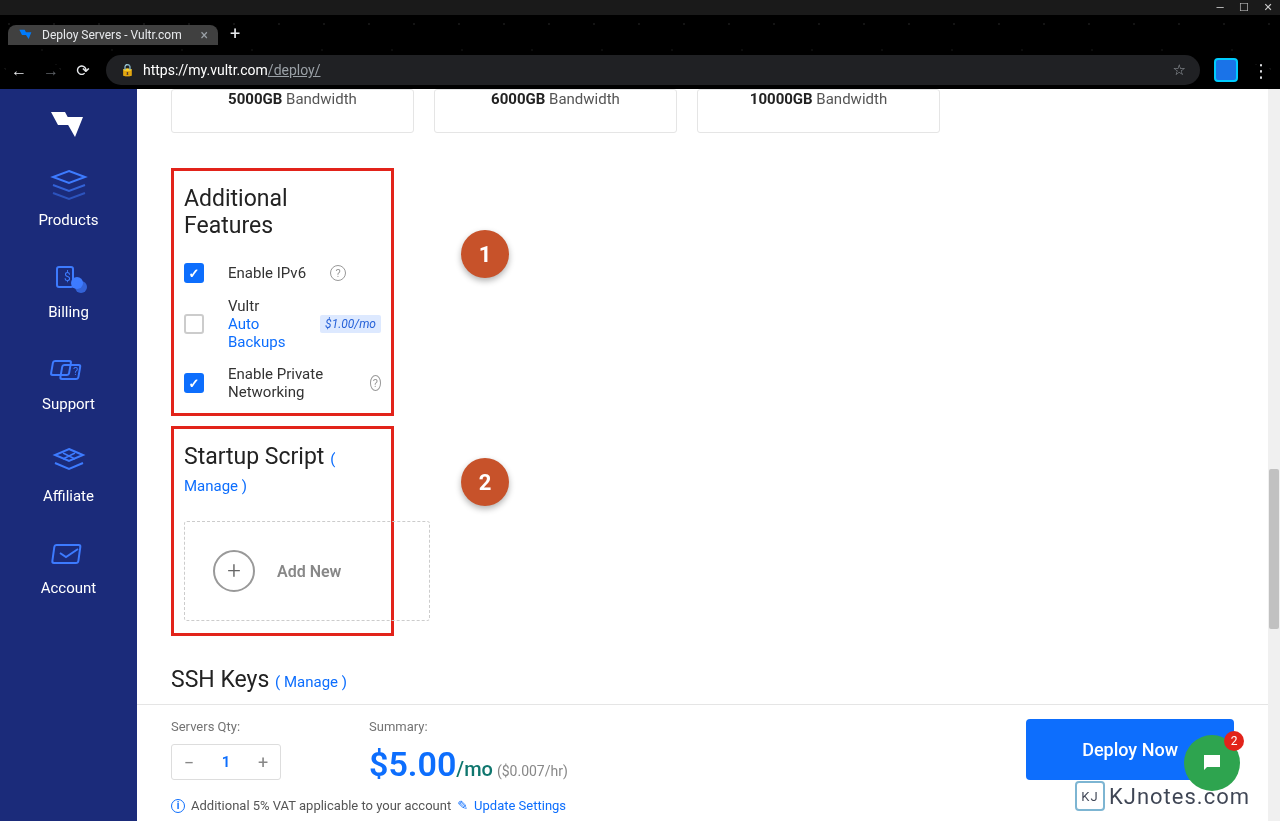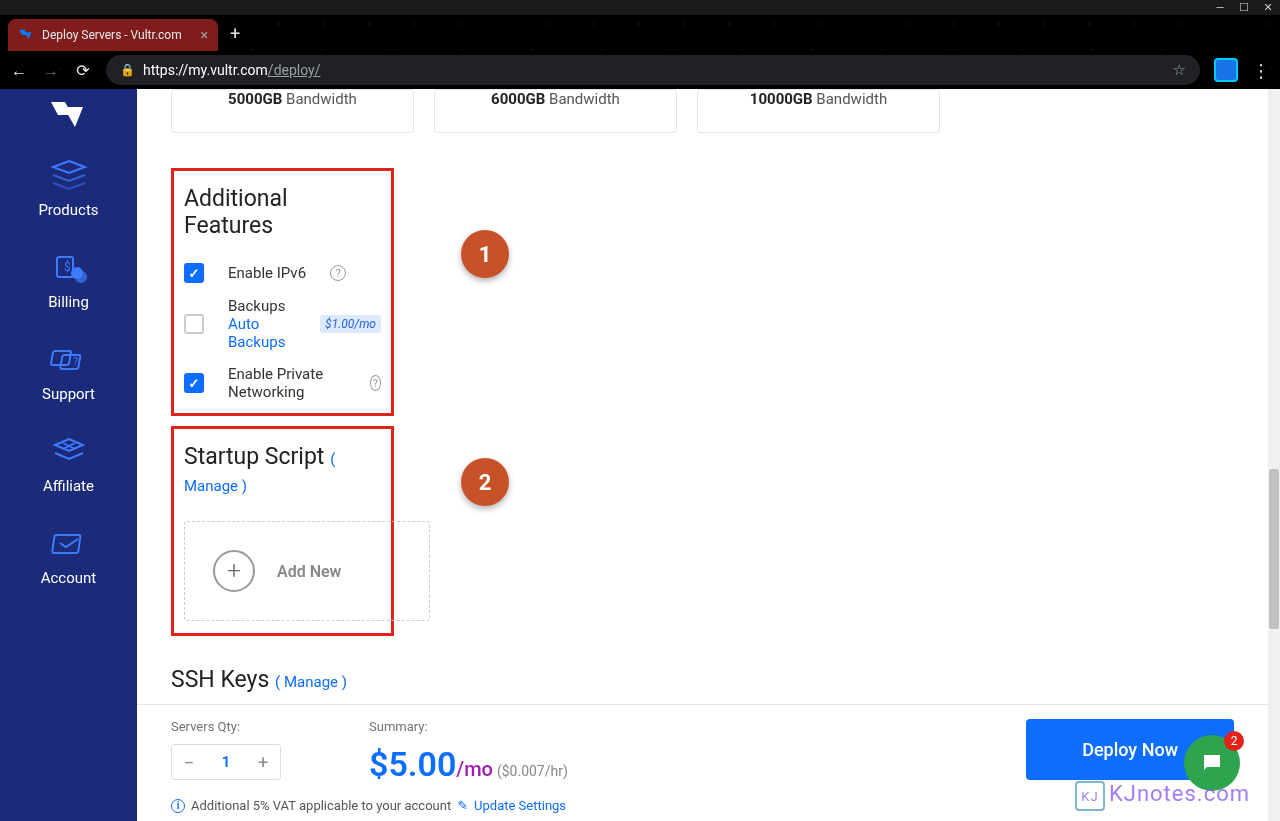--- a/index.html
+++ b/index.html
@@ -8,21 +8,21 @@
 
 .window-chrome { height: 15px; background: #1a1a1a; display: flex; align-items: center; justify-content: flex-end; padding: 0 6px; gap: 12px; }
 .window-btn { width: 12px; height: 12px; display: flex; align-items: center; justify-content: center; color: #ccc; font-size: 11px; }
 .window-btn.close::before { content: "✕"; }
 .window-btn.max::before { content: "☐"; }
 .window-btn.min::before { content: "—"; }
 
 
 .tab-bar { height: 36px; background: #000; display: flex; align-items: center; padding-left: 8px; position: relative; }
 .tab-bar::before { content: ""; position: absolute; inset: 0; background: radial-gradient(circle at 20% 30%, rgba(255,255,255,0.08) 1px, transparent 1px), radial-gradient(circle at 60% 70%, rgba(255,255,255,0.05) 1px, transparent 1px); background-size: 45px 30px, 70px 50px; pointer-events: none; }
-.tab { background: #7f1d1d; border-radius: 8px 8px 0 0; height: 32px; margin-top: 4px; display: flex; align-items: center; padding: 0 10px; gap: 8px; color: #e8eaed; font-size: 12px; min-width: 210px; position: relative; z-index: 1; }
+.tab { background: #404040; border-radius: 8px 8px 0 0; height: 20px; margin-top: 4px; display: flex; align-items: center; padding: 0 10px; gap: 8px; color: #e8eaed; font-size: 12px; min-width: 210px; position: relative; z-index: 1; }
 .tab-favicon { width: 16px; height: 16px; display: inline-block; }
 .tab-favicon svg { width: 16px; height: 16px; }
 .tab-close { margin-left: auto; color: #9aa0a6; font-size: 14px; }
 .new-tab { color: #e8eaed; font-size: 18px; margin-left: 12px; position: relative; z-index: 1; }
 
 
 .addr-row { height: 38px; background: #000; display: flex; align-items: center; padding: 0 10px; gap: 14px; position: relative; }
 .addr-row::before { content: ""; position: absolute; inset: 0; background: radial-gradient(circle at 10% 50%, rgba(255,255,255,0.07) 1px, transparent 1px), radial-gradient(circle at 70% 30%, rgba(255,255,255,0.05) 1px, transparent 1px); background-size: 55px 35px, 80px 45px; pointer-events: none; }
 .nav-icon { color: #e8eaed; font-size: 16px; width: 18px; text-align: center; position: relative; z-index: 1; }
 .nav-icon.dim { color: #5f6368; }
@@ -31,21 +31,21 @@
 .omnibox .domain { color: #fff; }
 .omnibox .path { color: #9aa0a6; text-decoration: underline; }
 .omnibox .star { margin-left: auto; color: #9aa0a6; font-size: 15px; }
 .ext-icon { width: 24px; height: 24px; background: #1a73e8; border-radius: 4px; border: 2px solid #0cf; position: relative; z-index: 1; }
 .menu-dots { color: #e8eaed; font-size: 18px; position: relative; z-index: 1; }
 
 
 .app { display: flex; height: calc(821px - 89px); }
 
 
-.sidebar { width: 137px; background: #1b2b7a; display: flex; flex-direction: column; align-items: center; padding-top: 8px; gap: 18px; }
+.sidebar { width: 137px; background: #1b2b7a; display: flex; flex-direction: column; align-items: center; padding-top: 18px; gap: 18px; }
 .logo { width: 44px; height: 36px; }
 .logo svg { width: 100%; height: 100%; }
 .side-item { display: flex; flex-direction: column; align-items: center; gap: 6px; color: #fff; font-size: 15px; padding: 6px 0; }
 .side-icon { width: 44px; height: 38px; display: flex; align-items: center; justify-content: center; }
 .side-icon svg { width: 44px; height: 38px; }
 
 
 .content-wrap { flex: 1; background: #fff; position: relative; }
 .content { position: absolute; top: 0; left: 0; right: 12px; bottom: 0; overflow: hidden; padding: 0 34px 140px; }
 .scrollbar-track { position: absolute; right: 0; top: 0; bottom: 0; width: 12px; background: #f0f0f0; }
@@ -88,31 +88,31 @@
 
 .bottom-bar { position: absolute; bottom: 0; left: 0; right: 12px; border-top: 1px solid #e5e5e5; background: #fff; padding: 14px 34px 8px; }
 .bottom-top { display: flex; align-items: flex-start; }
 .qty-col { }
 .lbl-sm { font-size: 13px; color: #737373; margin-bottom: 10px; }
 .qty-box { border: 1px solid #ddd; border-radius: 3px; display: flex; align-items: center; height: 36px; width: 110px; }
 .qty-btn { width: 34px; text-align: center; color: #888; font-size: 18px; }
 .qty-val { flex: 1; text-align: center; color: #0d6efd; font-weight: 600; font-size: 15px; }
 .summary-col { margin-left: 88px; }
 .price-big { color: #0d6efd; font-size: 34px; font-weight: 600; }
-.price-unit { color: #a21caf; font-size: 20px; font-weight: 500; }
+.price-unit { color: #0f766e; font-size: 20px; font-weight: 500; }
 .price-hr { color: #888; font-size: 14px; }
 .deploy-btn { margin-left: auto; background: #0d6efd; color: #fff; font-size: 18px; font-weight: 500; padding: 20px 56px; border-radius: 4px; }
 .vat-row { margin-top: 14px; font-size: 13px; color: #555; display: flex; align-items: center; gap: 6px; }
 .info-ic { color: #0d6efd; width: 14px; height: 14px; border: 1.5px solid #0d6efd; border-radius: 50%; display: inline-flex; align-items: center; justify-content: center; font-size: 10px; font-weight: bold; }
 .pencil { color: #0d6efd; }
 
 
 .chat-fab { position: absolute; right: 40px; bottom: 30px; width: 56px; height: 56px; background: #2ea44f; border-radius: 50%; display: flex; align-items: center; justify-content: center; color: #fff; font-size: 22px; }
 .chat-badge { position: absolute; top: -4px; right: -4px; background: #e2231a; color: #fff; border-radius: 50%; width: 20px; height: 20px; font-size: 12px; display: flex; align-items: center; justify-content: center; }
-.watermark { position: absolute; right: 30px; bottom: 10px; color: #8b5cf6; font-size: 22px; font-family: "Comic Sans MS", cursive; letter-spacing: 1px; display: flex; align-items: flex-start; gap: 4px; opacity: 0.8; }
+.watermark { position: absolute; right: 30px; bottom: 10px; color: #0f172a; font-size: 22px; font-family: "Comic Sans MS", cursive; letter-spacing: 1px; display: flex; align-items: center; gap: 4px; opacity: 0.8; }
 .wm-box { width: 30px; height: 30px; border: 2px solid #5da3c8; border-radius: 4px; display: inline-flex; align-items: center; justify-content: center; font-size: 13px; }
 </style>
 </head>
 <body>
 
 <div class="window-chrome">
   <span class="window-btn min"></span>
   <span class="window-btn max"></span>
   <span class="window-btn close"></span>
 </div>
@@ -224,21 +224,21 @@
       <div style="position:relative">
         <div class="red-box">
           <div class="section-title">Additional Features</div>
           <div class="feat-row">
             <span class="chk on"></span>
             <span>Enable IPv6</span>
             <span class="help-ic">?</span>
           </div>
           <div class="feat-row">
             <span class="chk off"></span>
-            <span><span>Backups </span><span class="link-blue">Auto Backups</span></span>
+            <span><span>Vultr </span><span class="link-blue">Auto Backups</span></span>
             <span class="price-badge">$1.00/mo</span>
           </div>
           <div class="feat-row" style="margin-bottom:0">
             <span class="chk on"></span>
             <span>Enable Private Networking</span>
             <span class="help-ic">?</span>
           </div>
         </div>
         <div class="annot" style="top:62px; left:290px">1</div>
 

